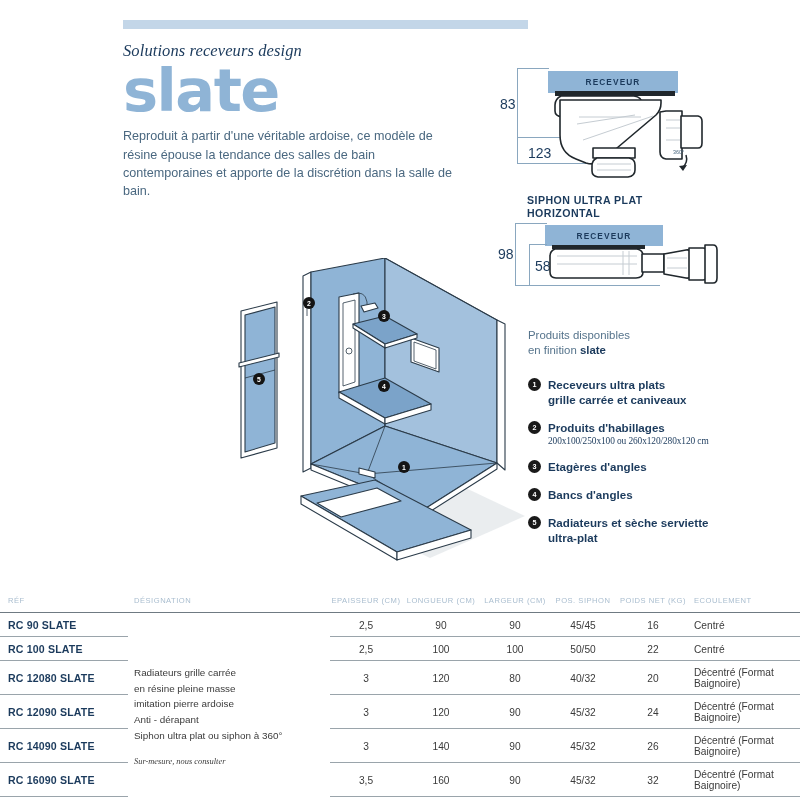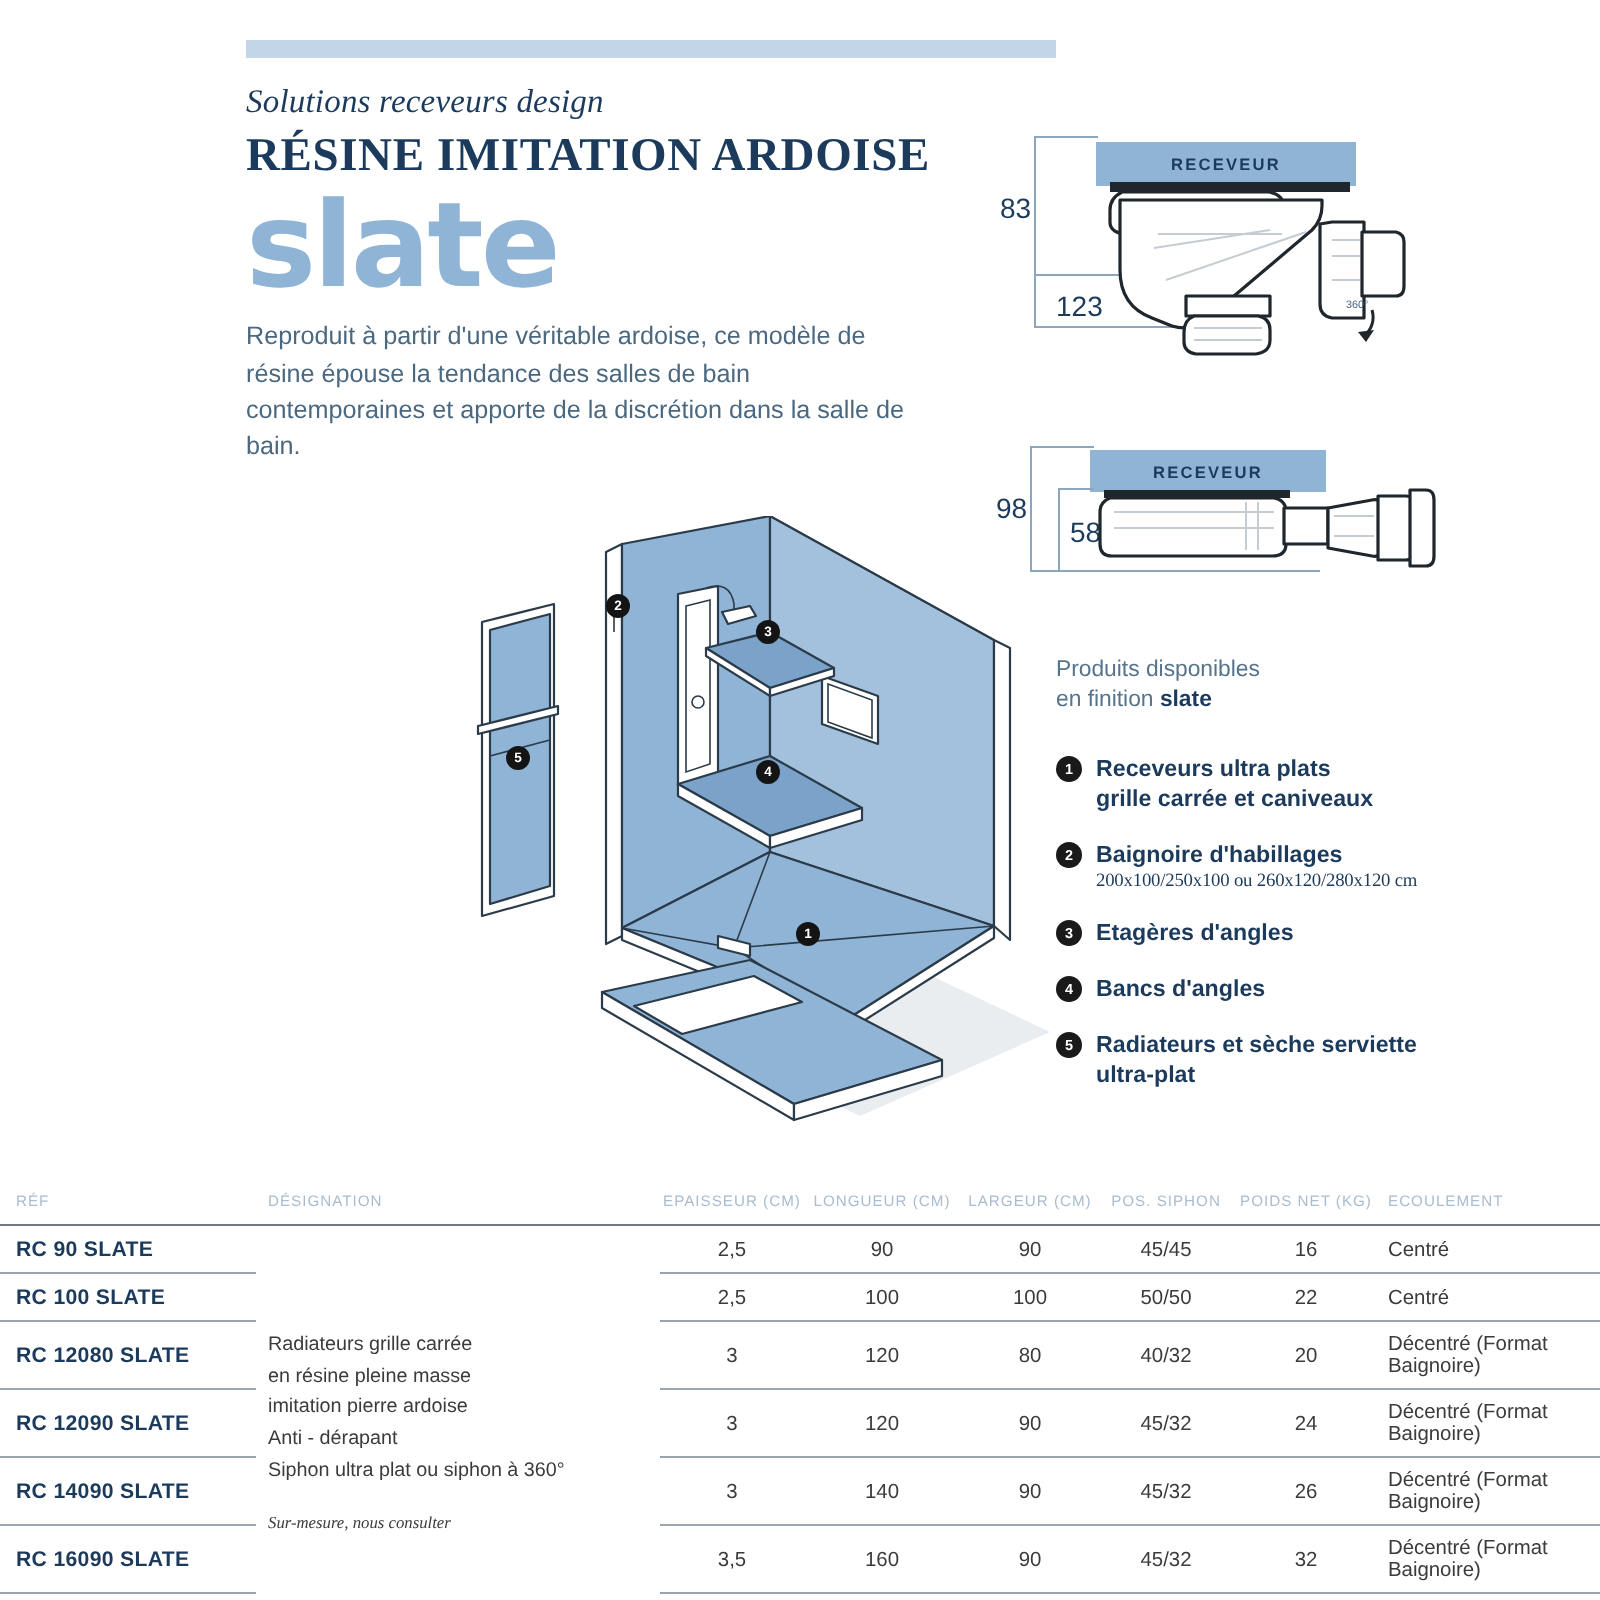--- a/index.html
+++ b/index.html
@@ -134,21 +134,20 @@
 </style>
 </head>
 <body>
 
 <div class="page">
 
   <div id="top-bar"></div>
 
   <div id="header-block">
     <div id="eyebrow">Solutions receveurs design</div>
-    <div id="main-title">RÉSINE IMITATION ARDOISE</div>
     <div id="logo-slate">slate</div>
     <div id="intro-copy">Reproduit à partir d'une véritable ardoise, ce modèle de résine épouse la tendance des salles de bain contemporaines et apporte de la discrétion dans la salle de bain.</div>
   </div>
 
   <div id="siphon1">
 
     <div class="receveur-bar" style="left:21px;top:47px;width:130px;height:22px;">
       <span>RECEVEUR</span>
     </div>
 
@@ -177,20 +176,24 @@
         <path d="M70,140 l34,0 M70,146 l34,0"></path>
       </g>
 
       <path d="M159,131 a12,12 0 0 1 -4,13" stroke="#20272c" stroke-width="1.5" fill="none"></path>
       <path d="M152,142 l4,5 l4,-6 Z" fill="#20272c"></path>
       <text x="146" y="130" font-size="5.4" fill="#4a6880" font-family="Liberation Sans, sans-serif">360°</text>
     </svg>
   </div>
 
   <div id="siphon2">
+    <div class="siphon-title" style="position:absolute;left:0;top:0;">
+      <span>SIPHON ULTRA PLAT</span><br>
+      <span>HORIZONTAL</span>
+    </div>
 
     <div class="receveur-bar" style="left:18px;top:31px;width:118px;height:21px;">
       <span>RECEVEUR</span>
     </div>
 
     <div class="dimline" style="left:-12px;top:29px;width:32px;height:1px;"></div>
     <div class="dimline" style="left:-12px;top:29px;width:1px;height:62px;"></div>
     <div class="dimline" style="left:-12px;top:91px;width:145px;height:1px;"></div>
     <div class="dimline" style="left:2px;top:50px;width:1px;height:41px;"></div>
     <div class="dimline" style="left:2px;top:50px;width:18px;height:1px;"></div>
@@ -224,21 +227,21 @@
       <div class="badge">1</div>
       <div>
         <div class="legend-text" style="white-space:pre-line;">Receveurs ultra plats
 grille carrée et caniveaux</div>
       </div>
     </div>
 
     <div class="legend-row">
       <div class="badge">2</div>
       <div>
-        <div class="legend-text">Baignoire d'habillages</div>
+        <div class="legend-text">Produits d'habillages</div>
         <div class="legend-sub">200x100/250x100 ou 260x120/280x120 cm</div>
       </div>
     </div>
 
     <div class="legend-row">
       <div class="badge">3</div>
       <div>
         <div class="legend-text">Etagères d'angles</div>
       </div>
     </div>

